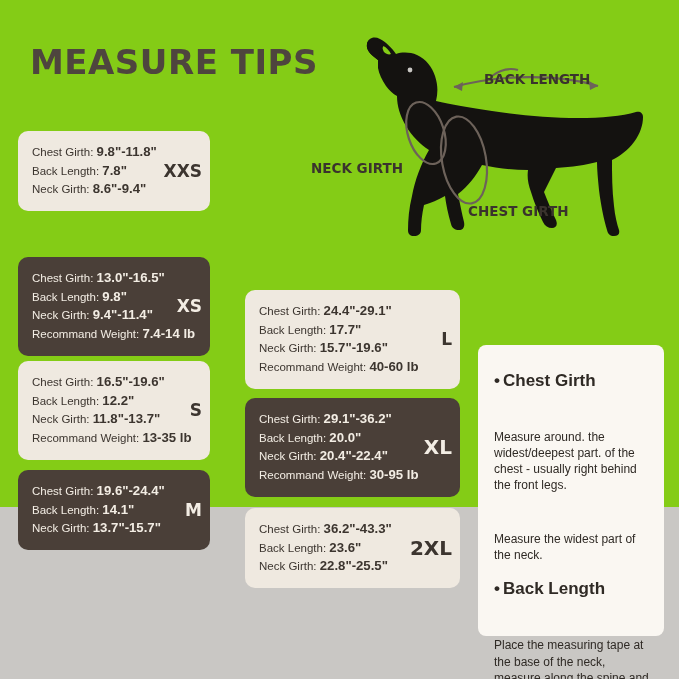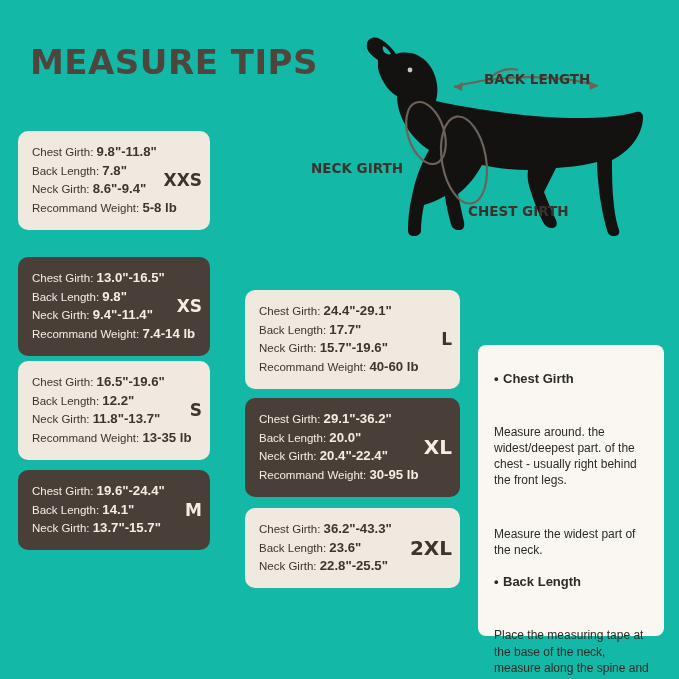--- a/index.html
+++ b/index.html
@@ -5,22 +5,22 @@
   * { box-sizing: border-box; }
   html, body {
     margin: 0; padding: 0;
     width: 679px; height: 679px;
     background: #c9c7c4;
     font-family: "Liberation Sans", sans-serif;
     overflow: hidden;
   }
   #root {
     position: relative;
-    width: 679px; height: 679px;
-    background: #14b8a6;
+    width: 679px; height: 507px;
+    background: #84cc16;
   }
 
   
   .title {
     position: absolute;
     left: 30px; top: 42px;
     font-size: 34px;
     font-weight: bold;
     letter-spacing: 0.5px;
     color: #4e453e;
@@ -99,21 +99,21 @@
   .info-panel {
     position: absolute;
     left: 478px; top: 345px;
     width: 186px; height: 291px;
     background: #faf7f2;
     border-radius: 8px;
     padding: 26px 15px 14px 16px;
   }
   .info-block { margin-bottom: 16px; }
   .info-head {
-    font-size: 13px;
+    font-size: 17px;
     font-weight: bold;
     color: #2f2a25;
     margin-bottom: 2px;
   }
   .info-body {
     font-size: 12px;
     color: #2f2a25;
     line-height: 1.34;
     margin-top: 38px;
   }
@@ -212,24 +212,20 @@
       <span class="val">9.8"-11.8"</span>
     </div>
     <div class="line">
       <span>Back Length:</span>
       <span class="val">7.8"</span>
     </div>
     <div class="line">
       <span>Neck Girth:</span>
       <span class="val">8.6"-9.4"</span>
     </div>
-    <div class="line">
-      <span>Recommand Weight:</span>
-      <span class="val">5-8 lb</span>
-    </div>
     <div class="badge">XXS</div>
   </div>
 
   <div class="card dark" id="card-xs">
     <div class="line">
       <span>Chest Girth:</span>
       <span class="val">13.0"-16.5"</span>
     </div>
     <div class="line">
       <span>Back Length:</span>

